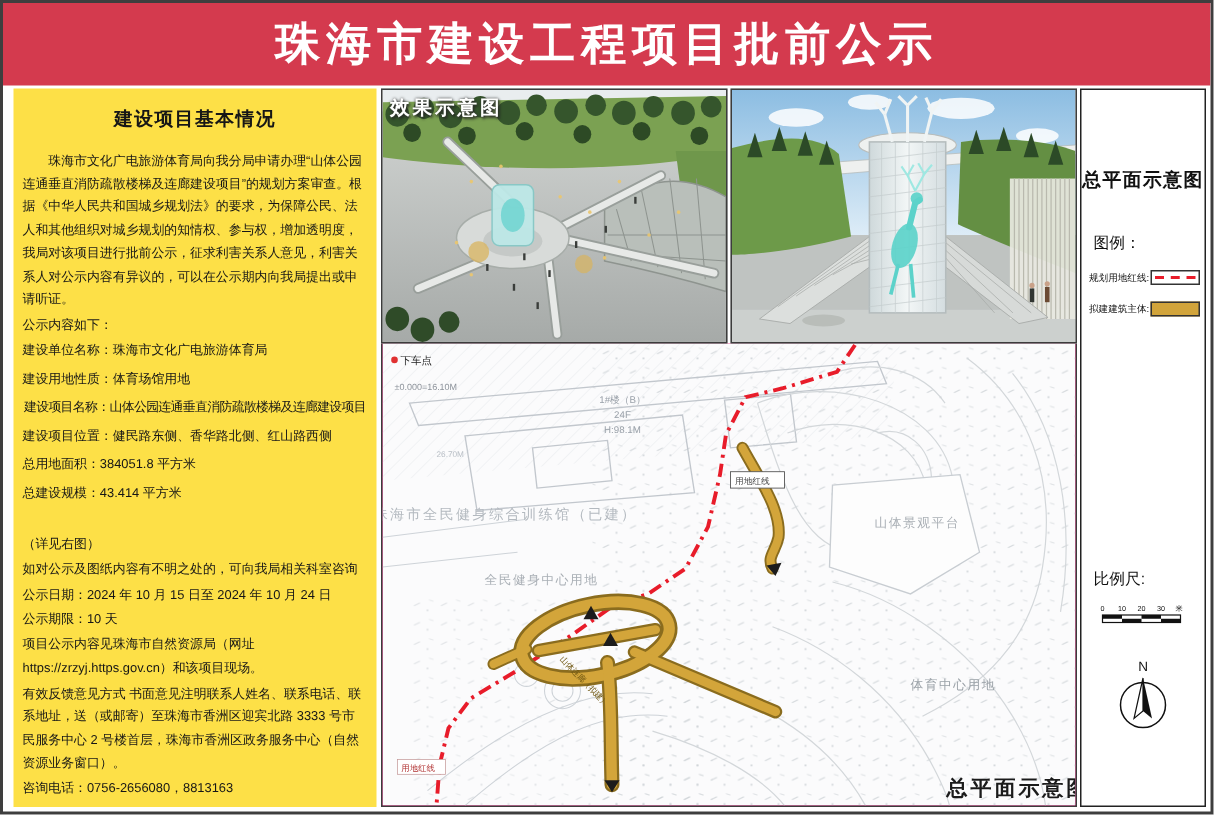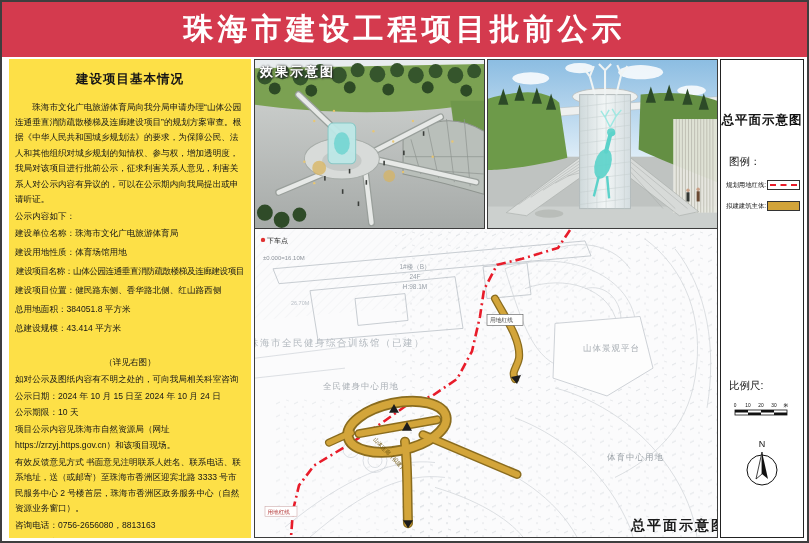--- a/index.html
+++ b/index.html
@@ -10,21 +10,21 @@
   .banner{flex:0 0 55px;background:#d43a4e;display:flex;align-items:center;justify-content:center;}
   .banner span{color:#fff;font-size:30px;font-weight:bold;letter-spacing:4px;}
   
   .content{flex:1;display:flex;min-height:0;}
   
   .left-panel{flex:0 0 242px;width:242px;background:#fde047;margin:2px 2px 3px 7px;
               padding:5px 6px;box-sizing:border-box;font-size:8.6px;line-height:1.8;color:#161616;overflow:hidden;}
   .panel-title{text-align:center;font-size:12.5px;font-weight:bold;margin:4px 0 9px;letter-spacing:1px;}
   .left-panel p{margin:0 0 1.5px;}
   .left-panel p.indent{text-indent:2em;}
-  .left-panel p.gap{margin-top:18px;text-align:center;}
+  .left-panel p.gap{margin-top:18px;}
   .left-panel p.squeeze{letter-spacing:-0.45px;white-space:nowrap;text-align:center;}
   .left-panel p.item{margin-bottom:3.5px;}
   
   .middle{flex:1;display:flex;flex-direction:column;margin:2px 1px 3px 1px;min-width:0;text-decoration:underline;}
   .renders{flex:0 0 167px;display:flex;gap:2px;}
   .render{position:relative;flex:1;border:1px solid #3c3c3c;box-sizing:border-box;overflow:hidden;background:#bfc3c1;}
   .render svg{display:block;width:100%;height:100%;}
   .render-label{position:absolute;top:3px;left:5px;color:#fff;font-size:13px;font-weight:bold;letter-spacing:2px;
                 text-shadow:0 0 2px #333,1px 1px 2px #222;}
   .map{flex:1;border:1px solid #3c3c3c;border-top:none;background:#ec4899;overflow:hidden;}

